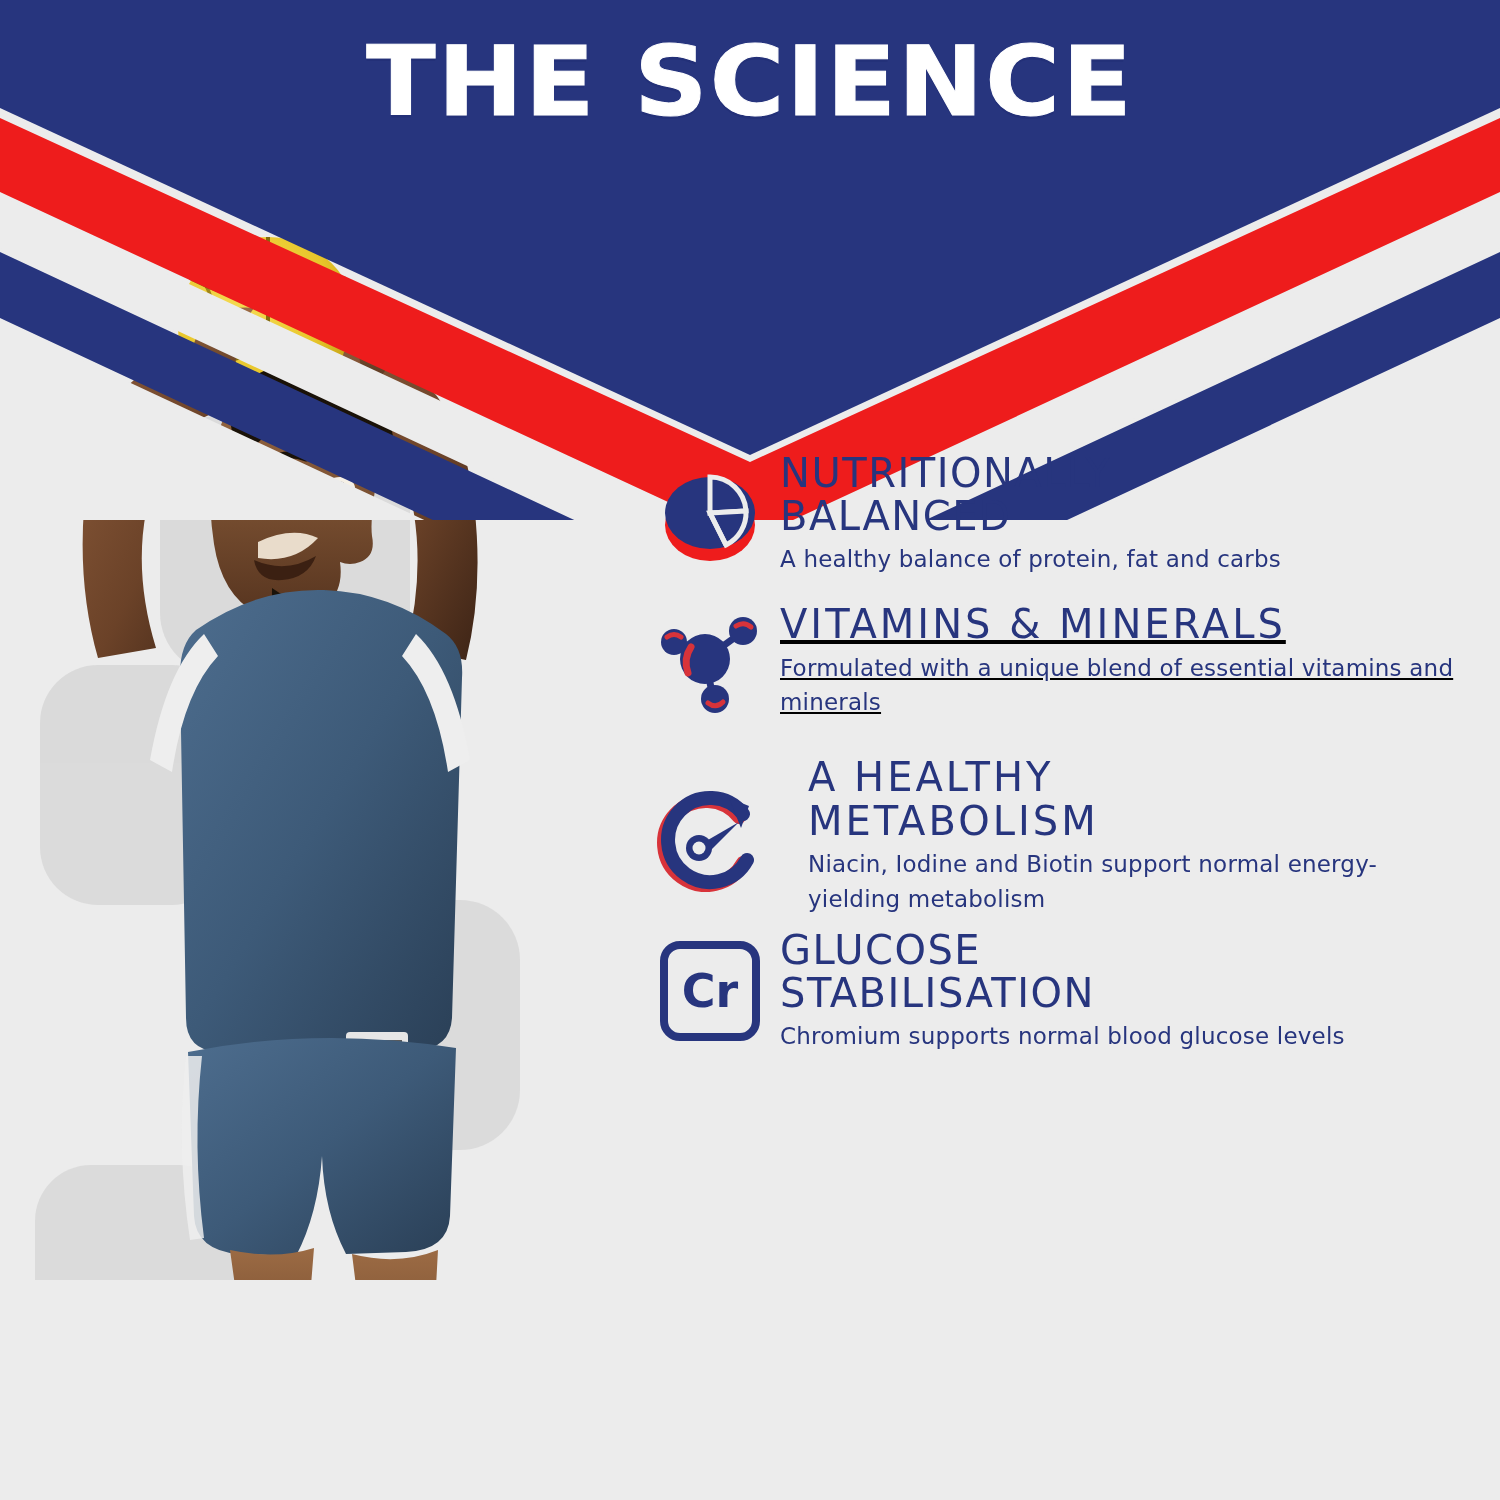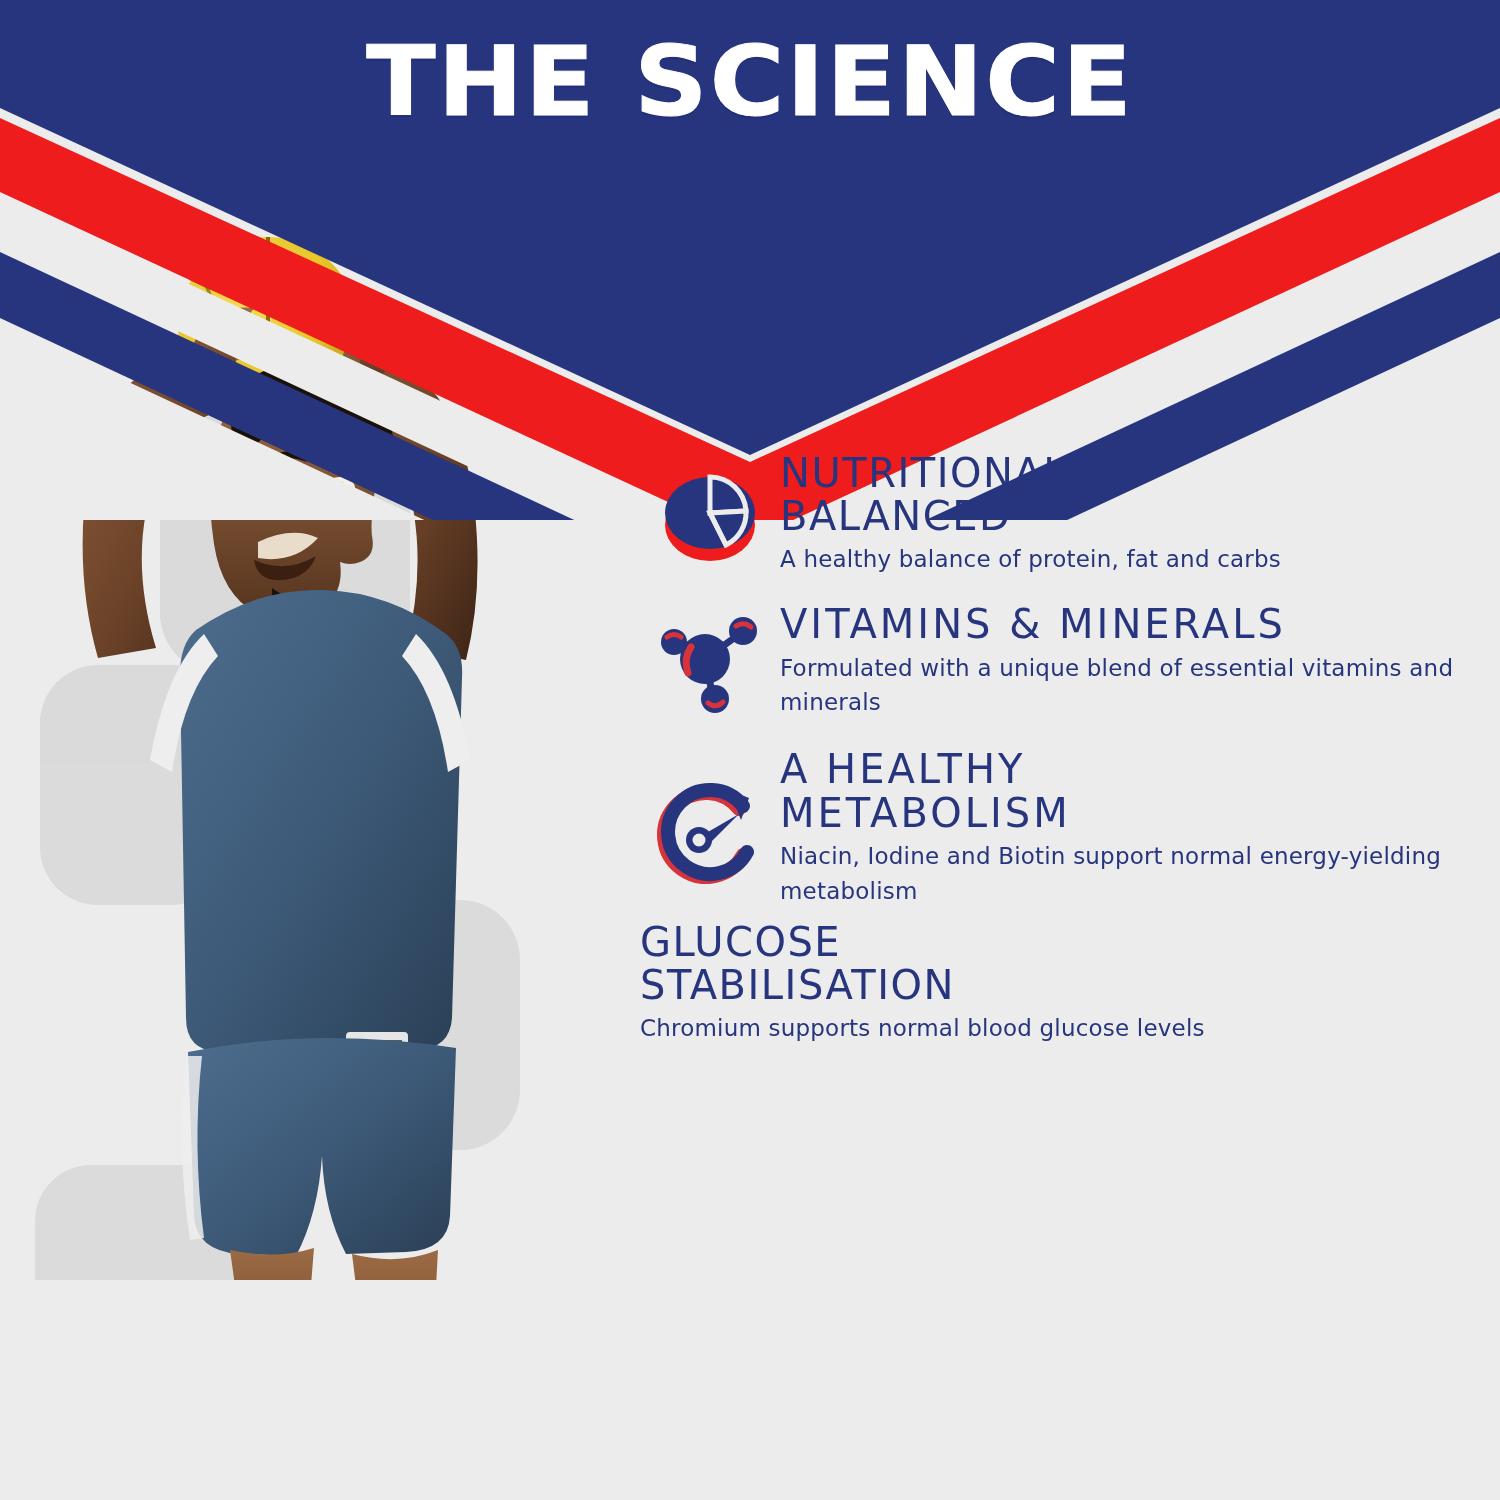--- a/index.html
+++ b/index.html
@@ -93,23 +93,23 @@
     font-family:"DejaVu Sans",sans-serif;
     font-size:23px;
     line-height:1.52;
     letter-spacing:.2px;
     font-weight:400;
     margin:0;
   }
 
   
   .feature.f1{margin-bottom:26px;justify-content:flex-end;}
-  .feature.f2{margin-bottom:28px;}
+  .feature.f2{margin-bottom:36px;text-decoration:underline;}
   .feature.f3{margin-bottom:22px;}
-  .feature.f4{margin-bottom:12px;}
+  .feature.f4{margin-bottom:12px;gap:28px;}
   .feature.f5{margin-bottom:0;}
 </style>
 </head>
 <body>
 
 <div id="poster">
 
   <div class="photo-panel">
     <svg width="640" height="1500" viewBox="0 0 640 1500" xmlns="http://www.w3.org/2000/svg">
       <defs>
@@ -279,20 +279,26 @@
         </svg>
       </div>
       <div class="feature-text">
         <div class="f-title wide">A  HEALTHY
 METABOLISM</div>
         <div class="f-desc">Niacin, Iodine and Biotin support normal energy-yielding metabolism</div>
       </div>
     </div>
 
     <div class="feature f5">
+      <div class="feature-icon">
+        <svg width="104" height="104" viewBox="0 0 104 104" xmlns="http://www.w3.org/2000/svg">
+          <rect x="6" y="6" width="92" height="92" rx="16" fill="none" stroke="#27357e" stroke-width="8"></rect>
+          <text x="52" y="52" text-anchor="middle" dominant-baseline="central" font-family="DejaVu Sans, sans-serif" font-size="46" font-weight="bold" fill="#27357e">Cr</text>
+        </svg>
+      </div>
       <div class="feature-text">
         <div class="f-title">GLUCOSE
 STABILISATION</div>
         <div class="f-desc">Chromium supports normal blood glucose levels</div>
       </div>
     </div>
 
   </div>
 </div>
 

